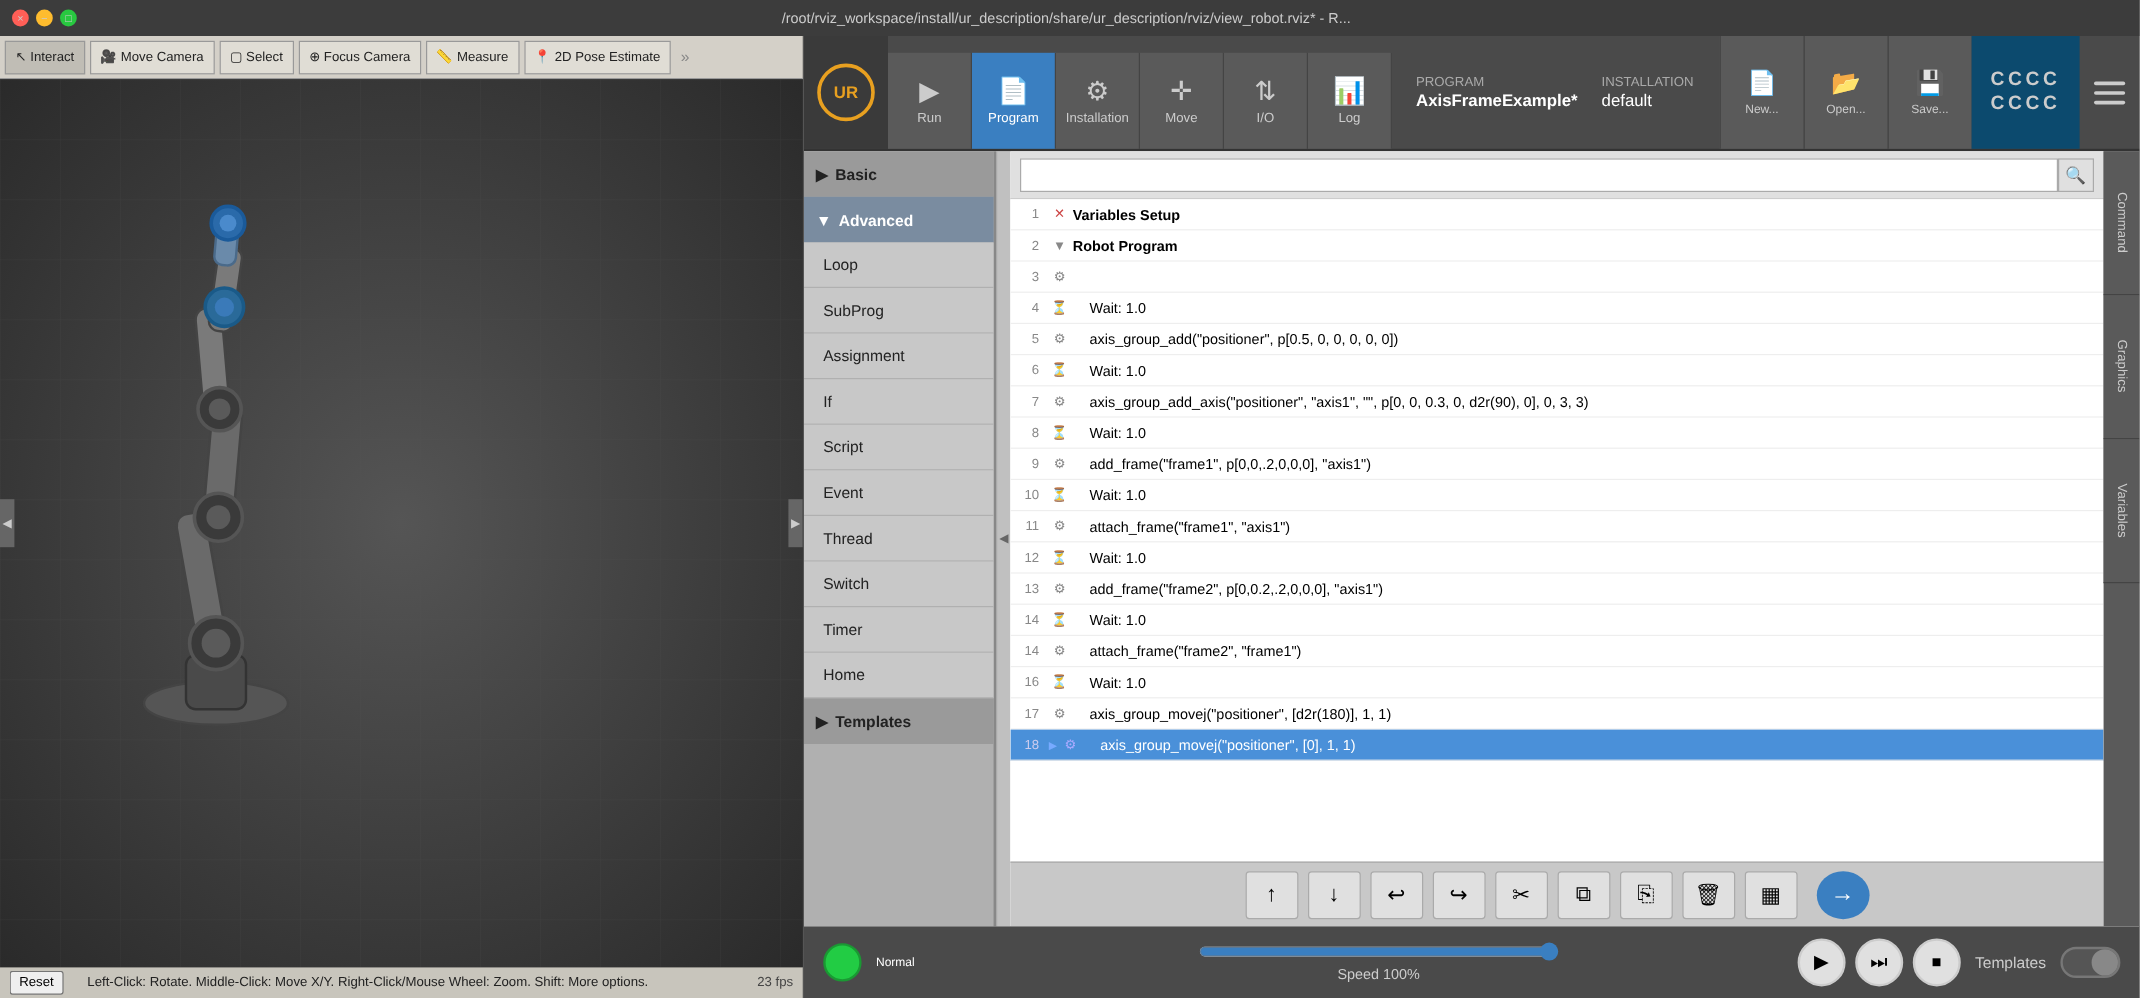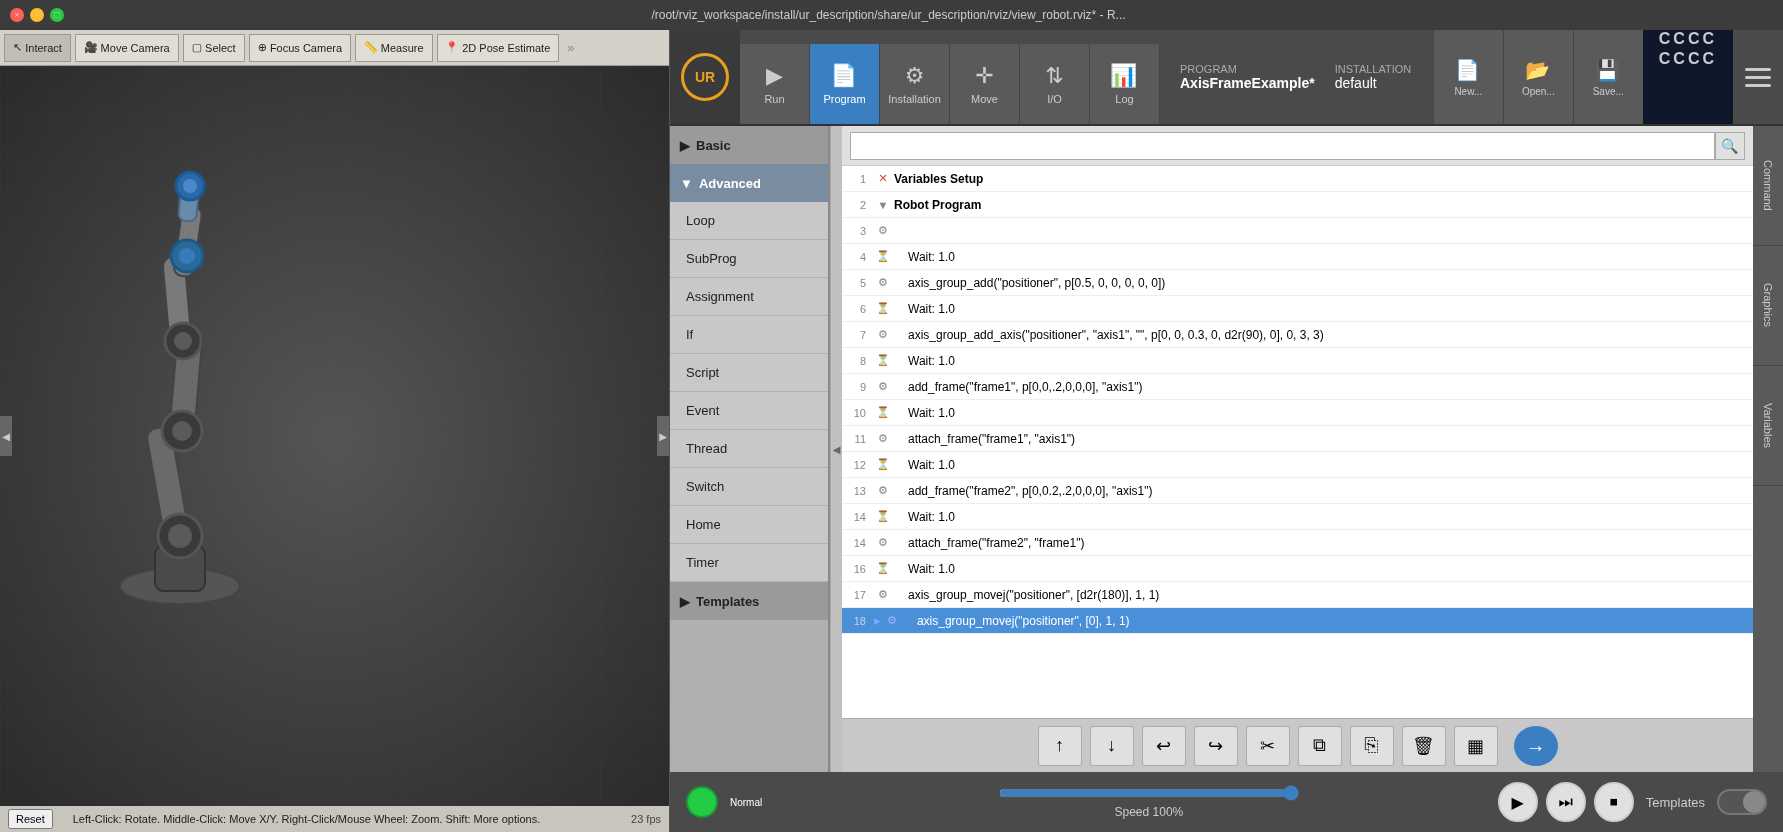--- a/index.html
+++ b/index.html
@@ -163,28 +163,29 @@
       background: #5a5a5a;
       border-left: 1px solid #444;
       cursor: pointer;
       color: #ccc;
       font-size: 10px;
     }
     .ur-action-icon { font-size: 20px; }
     .ur-cccc {
       display: flex;
       align-items: center;
+      justify-content: center;
       padding: 0 16px;
       color: #ccc;
       font-size: 18px;
       font-weight: bold;
       letter-spacing: 2px;
       flex-direction: column;
       gap: 2px;
-      background: #0f172a;
+      background: #0c4a6e;
     }
     .ur-hamburger {
       width: 50px;
       display: flex;
       flex-direction: column;
       align-items: center;
       justify-content: center;
       gap: 5px;
       cursor: pointer;
       padding: 0 12px;
@@ -635,24 +636,24 @@
           <div class="sidebar-item">
             <span>Event</span>
           </div>
           <div class="sidebar-item">
             <span>Thread</span>
           </div>
           <div class="sidebar-item">
             <span>Switch</span>
           </div>
           <div class="sidebar-item">
+            <span>Timer</span>
+          </div>
+          <div class="sidebar-item">
             <span>Home</span>
-          </div>
-          <div class="sidebar-item">
-            <span>Timer</span>
           </div>
         </div>
         <div class="sidebar-section">
           <div class="sidebar-header templates">
             <span>▶</span>
             <span>Templates</span>
           </div>
         </div>
       </div>
 

